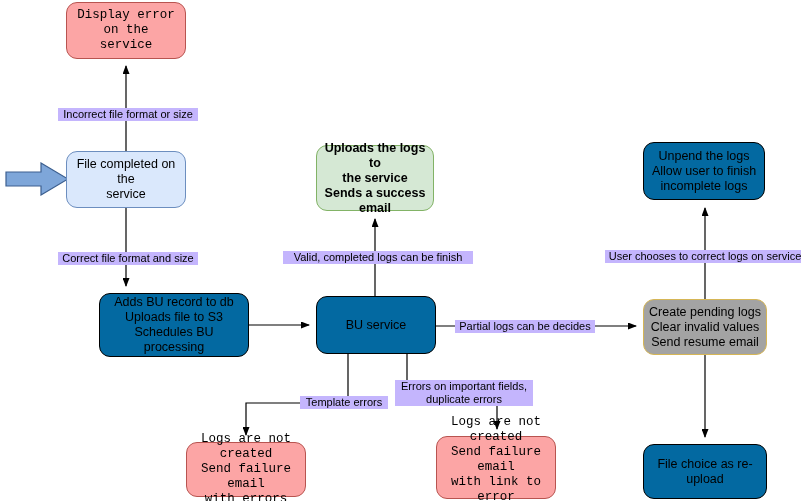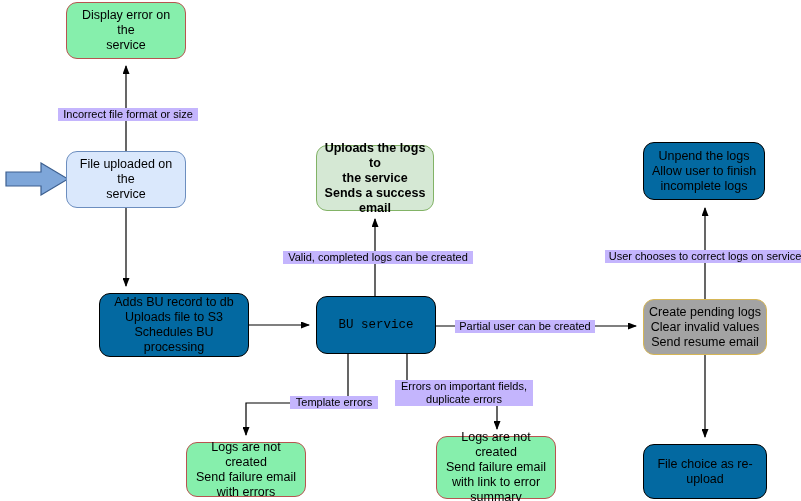--- a/index.html
+++ b/index.html
@@ -25,21 +25,21 @@
     display: flex;
     align-items: center;
     justify-content: center;
     text-align: center;
     font-size: 12.5px;
     line-height: 15px;
     color: #000000;
     white-space: pre-line;
     padding: 2px 5px;
   }
-  .node.pink   { background: #86efac; border-color: #b85450; }
+  .node.pink   { background: #fca5a5; border-color: #b85450; font-family: Liberation Mono, monospace; }
   .node.blue   { background: #dae8fc; border-color: #6c8ebf; }
   .node.green  { background: #d5e8d4; border-color: #82b366; }
   .node.yellow { background: #a3a3a3; border-color: #d6b656; }
   .node.plain  { background: #0369a1; border-color: #000000; }
 
   .edge-label {
     position: absolute;
     font-size: 11px;
     line-height: 13px;
     color: #000000;
@@ -91,47 +91,48 @@
       <path d="M705,355 L705,437" marker-end="url(#arrowhead)"></path>
     </g>
   </svg>
 
   <svg class="bigarrow" style="left:5px; top:162px;" width="64" height="34" viewBox="0 0 64 34">
     <polygon points="1,10 36,10 36,1 63,17 36,33 36,24 1,24" fill="#7ea6d9" stroke="#3c5f8f" stroke-width="1.2"></polygon>
   </svg>
 
   <div class="node pink" style="left:66px;  top:2px;   width:120px; height:57px;">Display error on the
 service</div>
-  <div class="node blue" style="left:66px;  top:151px; width:120px; height:57px;">File uploaded on the
+  <div class="node blue" style="left:66px;  top:151px; width:120px; height:57px;">File completed on the
 service</div>
   <div class="node plain" style="left:51px;  top:293px; width:150px; height:64px;margin-left:48px;">Adds BU record to db
 Uploads file to S3
 Schedules BU processing</div>
   <div class="node green" style="left:316px; top:145px; width:118px; height:66px;font-weight:bold;">Uploads the logs to
 the service
 Sends a success
 email</div>
-  <div class="node plain" style="left:316px; top:296px; width:120px; height:58px;font-family:Liberation Mono, monospace;">BU service</div>
+  <div class="node plain" style="left:316px; top:296px; width:120px; height:58px;">BU service</div>
   <div class="node pink" style="left:186px; top:442px; width:120px; height:55px;">Logs are not created
 Send failure email
 with errors</div>
   <div class="node pink" style="left:436px; top:436px; width:120px; height:63px;">Logs are not created
 Send failure email
 with link to error
 summary</div>
   <div class="node plain" style="left:643px; top:142px; width:122px; height:58px;">Unpend the logs
 Allow user to finish
 incomplete logs</div>
   <div class="node yellow" style="left:643px; top:299px; width:124px; height:56px;">Create pending logs
 Clear invalid values
 Send resume email</div>
   <div class="node plain" style="left:643px; top:444px; width:124px; height:55px;">File choice as re-
 upload</div>
 
   <div class="edge-label" style="left:58px;  top:108px; width:136px;">Incorrect file format or size</div>
-  <div class="edge-label" style="left:283px; top:251px; width:186px;">Valid, completed logs can be created</div>
-  <div class="edge-label" style="left:455px; top:320px; width:136px;">Partial user can be created</div>
-  <div class="edge-label" style="left:290px; top:396px; width:84px;">Template errors</div>
+  <div class="edge-label" style="left:58px;  top:252px; width:136px;">Correct file format and size</div>
+  <div class="edge-label" style="left:283px; top:251px; width:186px;">Valid, completed logs can be finish</div>
+  <div class="edge-label" style="left:455px; top:320px; width:136px;">Partial logs can be decides</div>
+  <div class="edge-label" style="left:300px; top:396px; width:84px;">Template errors</div>
   <div class="edge-label" style="left:395px; top:380px; width:134px;">Errors on important fields,
 duplicate errors</div>
   <div class="edge-label" style="left:605px; top:250px; width:196px;">User chooses to correct logs on service</div>
 
 </div>
 
 </body></html>

